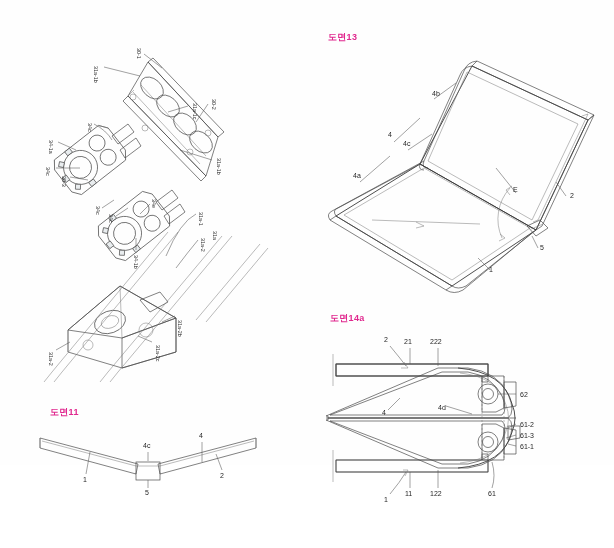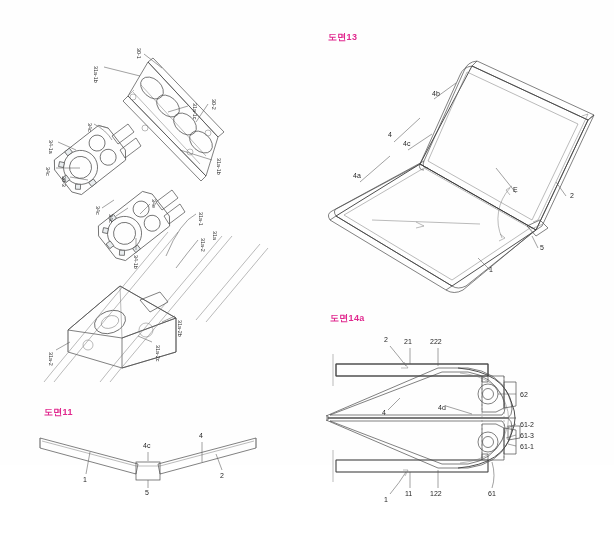--- a/index.html
+++ b/index.html
@@ -332,21 +332,21 @@
         <text class="lbl-b" x="200" y="118">61-3</text>
         <text class="lbl-b" x="200" y="129">61-1</text>
         <text class="lbl-b" x="64" y="182">1</text>
         <text class="lbl-b" x="85" y="176">11</text>
         <text class="lbl-b" x="110" y="176">122</text>
         <text class="lbl-b" x="168" y="176">61</text>
       </g>
     </svg>
   </div>
 
-  <div class="fig-title" style="left:44px; top:406px;">도면11</div>
+  <div class="fig-title" style="left:50px; top:406px;">도면11</div>
 
   <div class="fig" style="left:20px; top:418px; width:270px; height:90px;">
     <svg width="270" height="90" viewBox="0 0 270 90">
 
       <g>
         <path class="ln" d="M20 20 L118 46 L116 56 L20 30 Z" fill="#fbfcfc"></path>
         <path class="thin" d="M20 20 L20 30"></path>
         <path class="thin" d="M22 23 L116 48"></path>
       </g>
 

